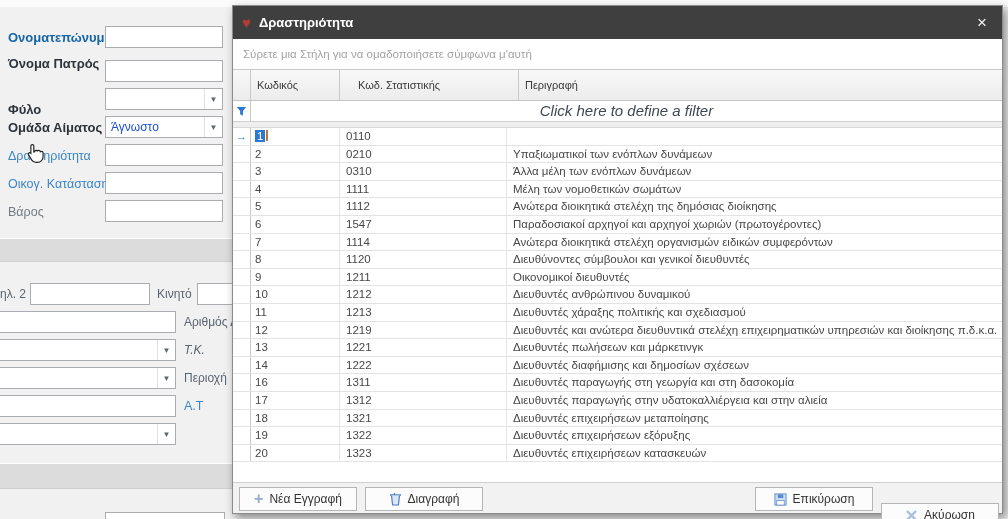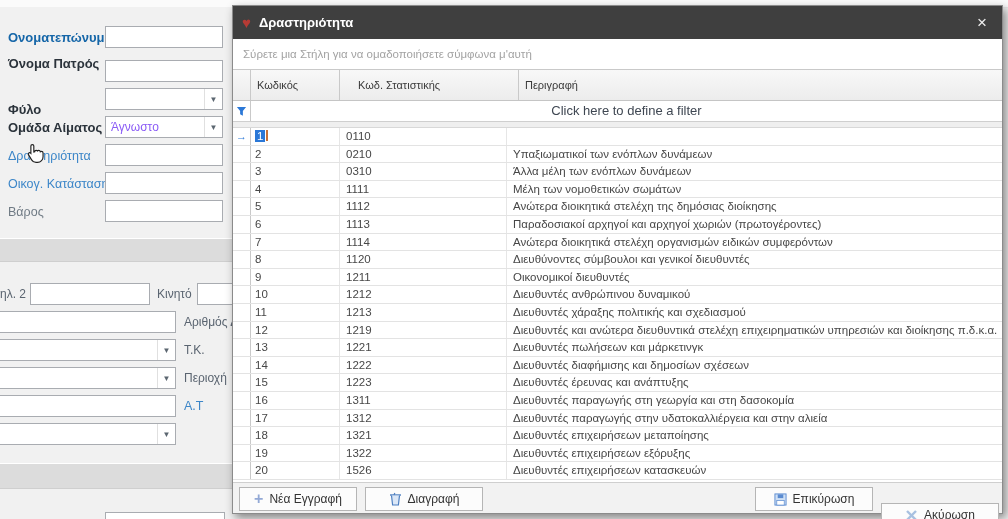--- a/index.html
+++ b/index.html
@@ -10,21 +10,21 @@
   
   .lpanel{position:absolute;left:0;top:7px;width:232px;height:512px;background:#f1f1f1;overflow:hidden;}
   .flabel{position:absolute;font-size:13px;white-space:nowrap;}
   .flabel.primary{color:#1566a8;font-weight:bold;}
   .flabel.bold{color:#2b333b;font-weight:bold;}
   .flabel.link{color:#3c86c8;font-size:12.5px;}
   .flabel.gray{color:#6f7a84;font-size:12.5px;}
   .flabel.small{color:#5a6470;font-size:12px;}
   .tbox{position:absolute;height:22px;background:#fff;border:1px solid #a9acb1;box-sizing:border-box;font:12px "Liberation Sans",sans-serif;padding:0 5px;color:#333;}
   .selbox{position:absolute;height:22px;background:#fff;border:1px solid #a9acb1;box-sizing:border-box;display:flex;align-items:center;}
-  .selbox .val{flex:1;font-size:12px;color:#8b5cf6;padding-left:5px;}
+  .selbox .val{flex:1;font-size:12px;color:#1d4ed8;padding-left:5px;}
   .selbox .dd{width:17px;text-align:center;color:#5b6670;font-size:8px;border-left:1px solid #e0e0e0;height:100%;display:flex;align-items:center;justify-content:center;}
   .band{position:absolute;left:0;width:232px;background:#dcdcdc;border-top:1px solid #fff;border-bottom:1px solid #cfcfcf;}
   .cursorhand{position:absolute;left:26px;top:143px;z-index:60;pointer-events:none;}
 
   
   .dialog{position:absolute;left:232px;top:5px;width:771px;height:509px;background:#fff;
           border:1px solid #8b8b8b;box-sizing:border-box;box-shadow:3px 4px 9px rgba(0,0,0,.45);}
   .titlebar{position:absolute;left:0;top:0;right:0;height:33px;background:#3f3f3f;display:flex;align-items:center;}
   .titlebar .hicon{margin-left:9px;font-size:15px;color:#b63b35;line-height:1;}
   .titlebar .ttl{margin-left:8px;color:#fff;font-size:13px;font-weight:bold;}
@@ -33,21 +33,21 @@
   .grouppanel{position:absolute;left:0;top:33px;right:0;height:31px;background:#fff;border-bottom:1px solid #c9c9c9;
               display:flex;align-items:center;color:#a3a3a3;font-size:11.5px;padding-left:10px;box-sizing:border-box;}
   .hdr{position:absolute;left:0;top:64px;right:0;height:31px;display:flex;background:linear-gradient(#f8f8f8,#ececec);border-bottom:1px solid #c5c5c5;box-sizing:border-box;}
   .hcell{border-right:1px solid #c9c9c9;font-size:11px;color:#3a3a3a;display:flex;align-items:center;padding-left:6px;box-sizing:border-box;}
   .w-g{width:18px;padding-left:0;}
   .w-1{width:89px;}
   .w-2{width:167px;margin-left:12px;}
   .w-3{flex:1;border-right:none;}
   .filterrow{position:absolute;left:0;top:95px;right:0;height:21px;display:flex;background:#fff;border-bottom:1px solid #cfcfcf;box-sizing:border-box;}
   .filterrow .fg{width:18px;display:flex;align-items:center;justify-content:center;border-right:1px solid #c9c9c9;box-sizing:border-box;}
-  .filterrow .ftext{flex:1;text-align:center;font-size:13px;color:#3f4752;line-height:20px;}
+  .filterrow .ftext{flex:1;text-align:center;font-size:15px;color:#3f4752;line-height:20px;font-style:italic;}
   .gaprow{position:absolute;left:0;top:116px;right:0;height:6px;background:#efefef;border-bottom:1px solid #d8d8d8;box-sizing:border-box;}
   .gridrows{position:absolute;left:0;top:122px;right:0;height:352px;overflow:hidden;}
   .trow{display:flex;height:17.6px;box-sizing:border-box;border-bottom:1px solid #e3e3e3;background:#fff;}
   .trow .c{font-size:11.5px;color:#474747;line-height:16.6px;white-space:nowrap;overflow:hidden;box-sizing:border-box;}
   .trow .g{width:18px;border-right:1px solid #c9c9c9;text-align:center;color:#2b78d7;font-size:11px;}
   .trow .c1{width:89px;padding-left:4px;border-right:1px solid #e6e6e6;}
   .trow .c2{width:167px;padding-left:6px;border-right:1px solid #e6e6e6;}
   .trow .c3{flex:1;padding-left:6px;}
   .selv{background:#2b78d7;color:#fff;padding:0 2px;}
   .caret{display:inline-block;width:2px;height:11px;background:#c87137;margin-left:1px;vertical-align:-1px;}
@@ -99,21 +99,21 @@
     <span class="flabel small" style="left:157px;top:280px;">Κινητό</span>
     <input class="tbox" style="left: 197px; top: 276px; width: 60px;">
 
     <input class="tbox" style="left: -10px; top: 304px; width: 186px;">
     <span class="flabel small" style="left:184px;top:308px;">Αριθμός Δι</span>
 
     <div class="selbox" style="left:-10px;top:332px;width:186px;">
       <span class="val"></span>
       <span class="dd">▼</span>
     </div>
-    <span class="flabel small" style="left:184px;top:336px;">Τ.Κ.</span>
+    <span class="flabel small" style="left:184px;top:336px;font-style:italic;">Τ.Κ.</span>
 
     <div class="selbox" style="left:-10px;top:360px;width:186px;">
       <span class="val"></span>
       <span class="dd">▼</span>
     </div>
     <span class="flabel small" style="left:184px;top:364px;">Περιοχή</span>
 
     <input class="tbox" style="left: -10px; top: 388px; width: 186px;">
     <span class="flabel link" style="left:184px;top:392px;">Α.Τ</span>
 
@@ -186,21 +186,21 @@
         </div>
         <div class="trow">
           <div class="c g"></div>
           <div class="c c1">5</div>
           <div class="c c2">1112</div>
           <div class="c c3">Ανώτερα διοικητικά στελέχη της δημόσιας διοίκησης</div>
         </div>
         <div class="trow">
           <div class="c g"></div>
           <div class="c c1">6</div>
-          <div class="c c2">1113</div>
+          <div class="c c2">1547</div>
           <div class="c c3">Παραδοσιακοί αρχηγοί και αρχηγοί χωριών (πρωτογέροντες)</div>
         </div>
         <div class="trow">
           <div class="c g"></div>
           <div class="c c1">7</div>
           <div class="c c2">1114</div>
           <div class="c c3">Ανώτερα διοικητικά στελέχη οργανισμών ειδικών συμφερόντων</div>
         </div>
         <div class="trow">
           <div class="c g"></div>
@@ -239,26 +239,20 @@
           <div class="c c3">Διευθυντές πωλήσεων και μάρκετινγκ</div>
         </div>
         <div class="trow">
           <div class="c g"></div>
           <div class="c c1">14</div>
           <div class="c c2">1222</div>
           <div class="c c3">Διευθυντές διαφήμισης και δημοσίων σχέσεων</div>
         </div>
         <div class="trow">
           <div class="c g"></div>
-          <div class="c c1">15</div>
-          <div class="c c2">1223</div>
-          <div class="c c3">Διευθυντές έρευνας και ανάπτυξης</div>
-        </div>
-        <div class="trow">
-          <div class="c g"></div>
           <div class="c c1">16</div>
           <div class="c c2">1311</div>
           <div class="c c3">Διευθυντές παραγωγής στη γεωργία και στη δασοκομία</div>
         </div>
         <div class="trow">
           <div class="c g"></div>
           <div class="c c1">17</div>
           <div class="c c2">1312</div>
           <div class="c c3">Διευθυντές παραγωγής στην υδατοκαλλιέργεια και στην αλιεία</div>
         </div>
@@ -270,21 +264,21 @@
         </div>
         <div class="trow">
           <div class="c g"></div>
           <div class="c c1">19</div>
           <div class="c c2">1322</div>
           <div class="c c3">Διευθυντές επιχειρήσεων εξόρυξης</div>
         </div>
         <div class="trow">
           <div class="c g"></div>
           <div class="c c1">20</div>
-          <div class="c c2">1526</div>
+          <div class="c c2">1323</div>
           <div class="c c3">Διευθυντές επιχειρήσεων κατασκευών</div>
         </div>
       </div>
 
     <div class="footer">
       <div class="btn" style="left:6px;">
         <span class="plus">+</span>
         <span>Νέα Εγγραφή</span>
       </div>
       <div class="btn" style="left:132px;">

